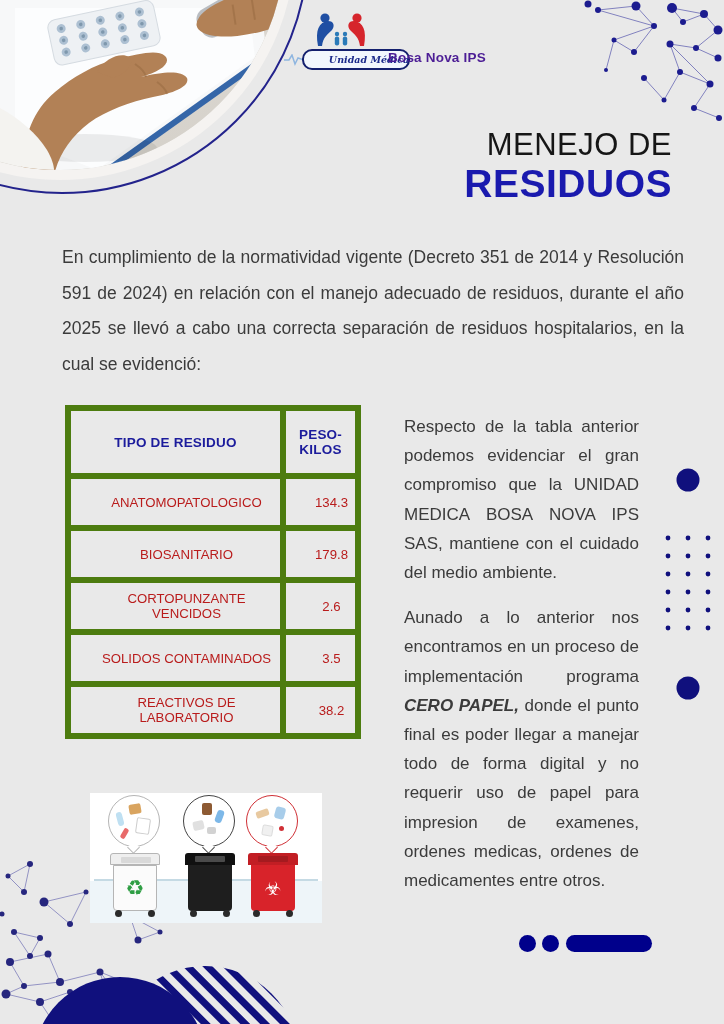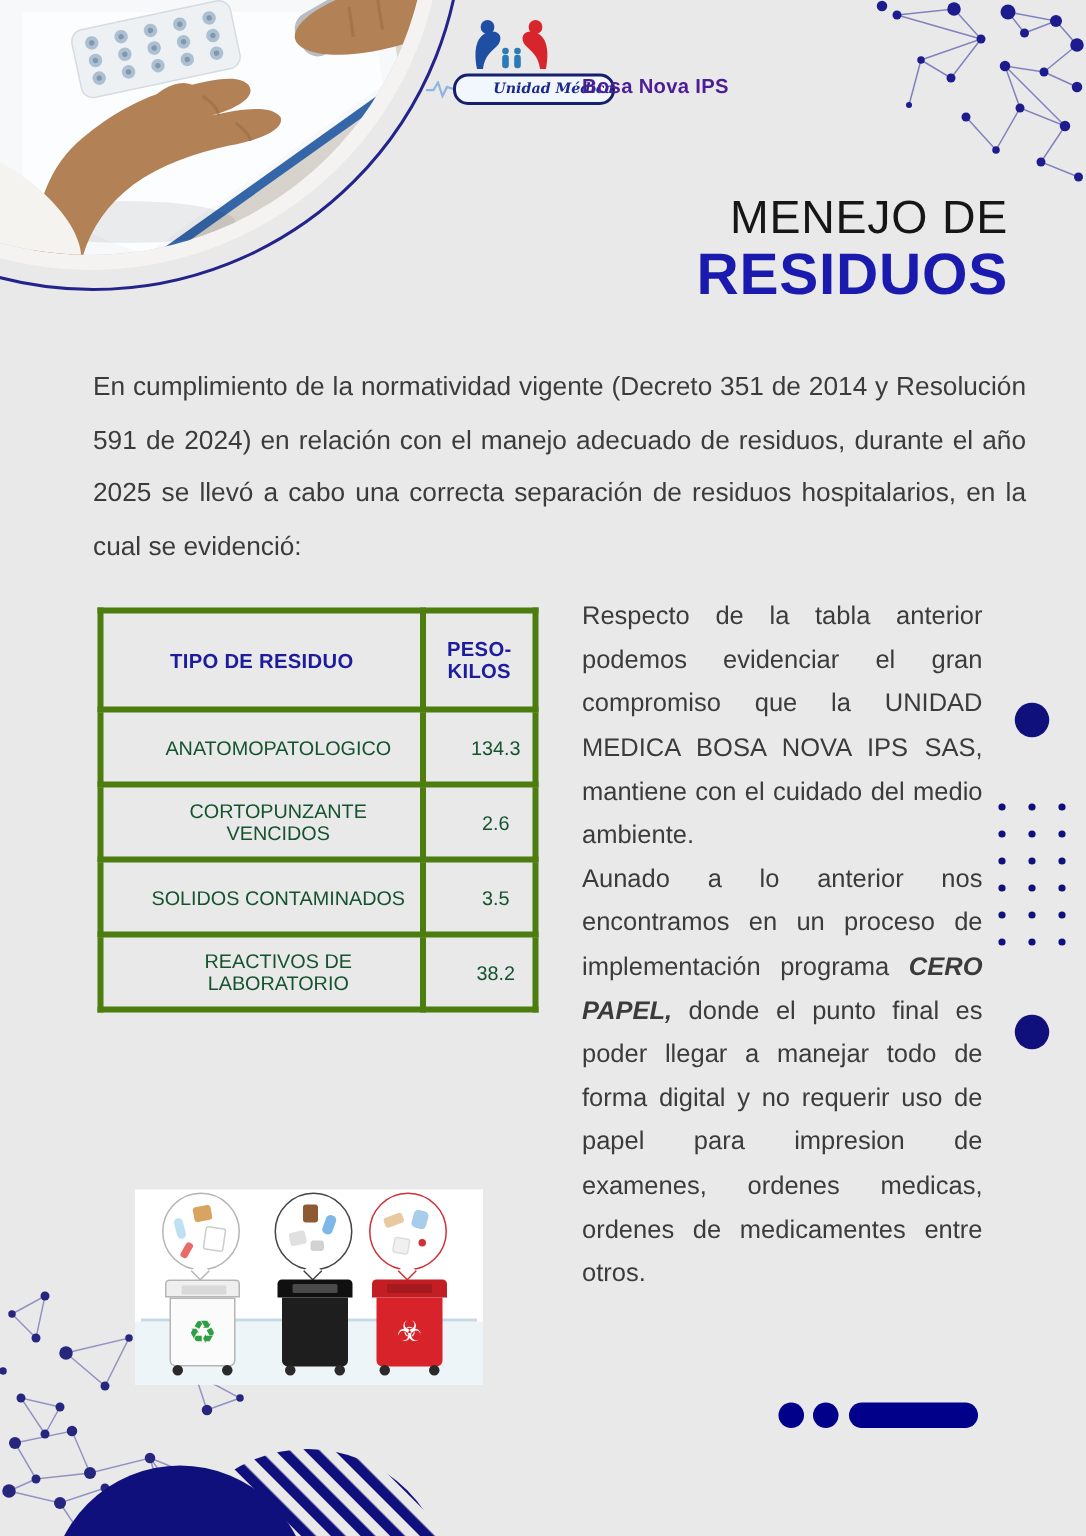--- a/index.html
+++ b/index.html
@@ -27,31 +27,31 @@
   .title-block{position:absolute;right:52px;top:128px;text-align:right;z-index:3;}
   .title-line1{font-size:31px;font-weight:400;color:#161616;letter-spacing:0.5px;line-height:34px;}
   .title-line2{font-size:39px;font-weight:800;color:#1a1aae;letter-spacing:0.5px;line-height:44px;}
 
   
   .intro{position:absolute;left:62px;top:240px;width:622px;margin:0;font-size:17.5px;line-height:35.5px;
          color:#3b3b3b;text-align:justify;}
 
   
   .residuos-table{position:absolute;left:65px;top:405px;border-collapse:collapse;table-layout:fixed;}
-  .residuos-table th,.residuos-table td{border:4px solid #4d7c0f;text-align:center;vertical-align:middle;
+  .residuos-table th,.residuos-table td{border:6px solid #4d7c0f;text-align:center;vertical-align:middle;
          padding:0 6px;}
   .residuos-table th{height:62px;font-size:13.5px;font-weight:bold;color:#1c1c9c;letter-spacing:0.2px;}
-  .residuos-table td{height:46px;font-size:13.2px;color:#14532d;padding-left:28px;}
+  .residuos-table td{height:46px;font-size:13.2px;color:#b91c1c;padding-left:28px;}
   .col-tipo{width:215px;}
   .col-peso{width:75px;}
 
   
   .side-text{position:absolute;left:388px;top:396px;width:267px;font-size:17px;line-height:29.2px;
              color:#3b3b3b;text-align:justify;}
-  .side-text p{margin:0;}
+  .side-text p{margin:16px;}
   .cero{font-weight:bold;font-style:italic;}
 
   
   .bins-card{position:absolute;left:90px;top:793px;width:232px;height:130px;background:#ffffff;z-index:2;}
   .floor-line{position:absolute;left:4px;right:4px;top:86px;height:2px;background:#c5dae4;}
   .floor{position:absolute;left:0;right:0;top:88px;bottom:0;background:#eef5f9;}
   .bin-group{position:absolute;top:0;width:60px;height:130px;}
   .bubble{position:absolute;left:3px;top:2px;width:52px;height:52px;border-radius:50%;background:#fff;box-sizing:border-box;}
   .bubble-tail{position:absolute;left:24px;top:50px;width:9px;height:9px;background:#fff;transform:rotate(45deg);box-sizing:border-box;}
   .b1 .bubble,.b1 .bubble-tail{border:1.5px solid #b5b5b5;}
@@ -323,20 +323,24 @@
         <th>TIPO DE RESIDUO</th>
         <th>PESO-KILOS</th>
       </tr>
     </thead>
     <tbody>
       <tr>
         <td>ANATOMOPATOLOGICO</td>
         <td>134.3</td>
       </tr>
       <tr>
+        <td>BIOSANITARIO</td>
+        <td>179.8</td>
+      </tr>
+      <tr>
         <td>CORTOPUNZANTE VENCIDOS</td>
         <td>2.6</td>
       </tr>
       <tr>
         <td>SOLIDOS CONTAMINADOS</td>
         <td>3.5</td>
       </tr>
       <tr>
         <td>REACTIVOS DE LABORATORIO</td>
         <td>38.2</td>

